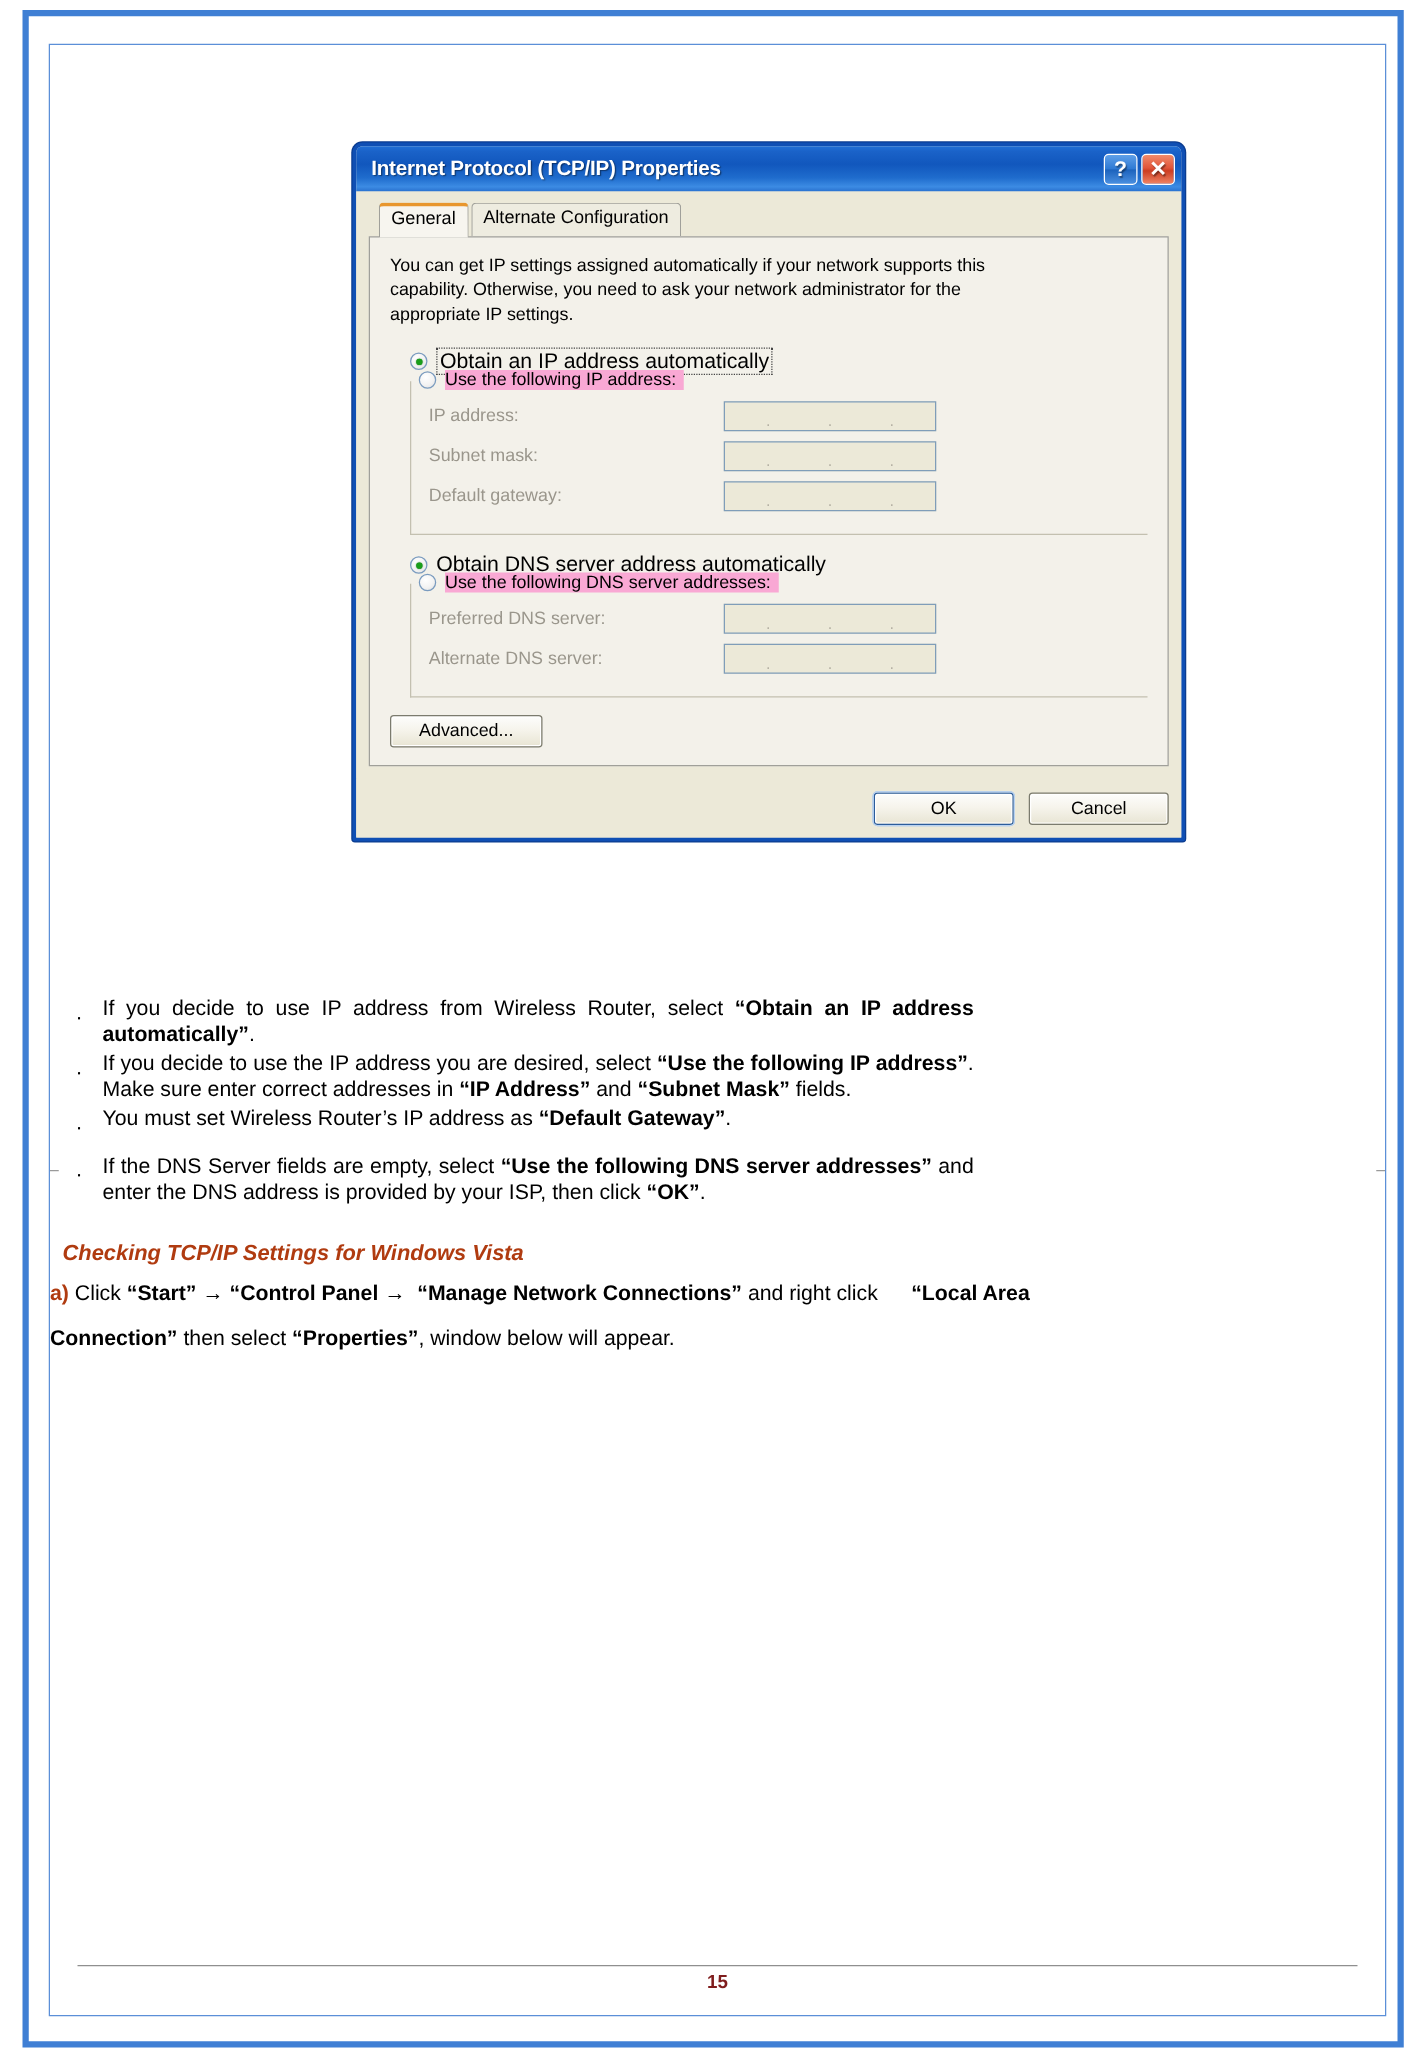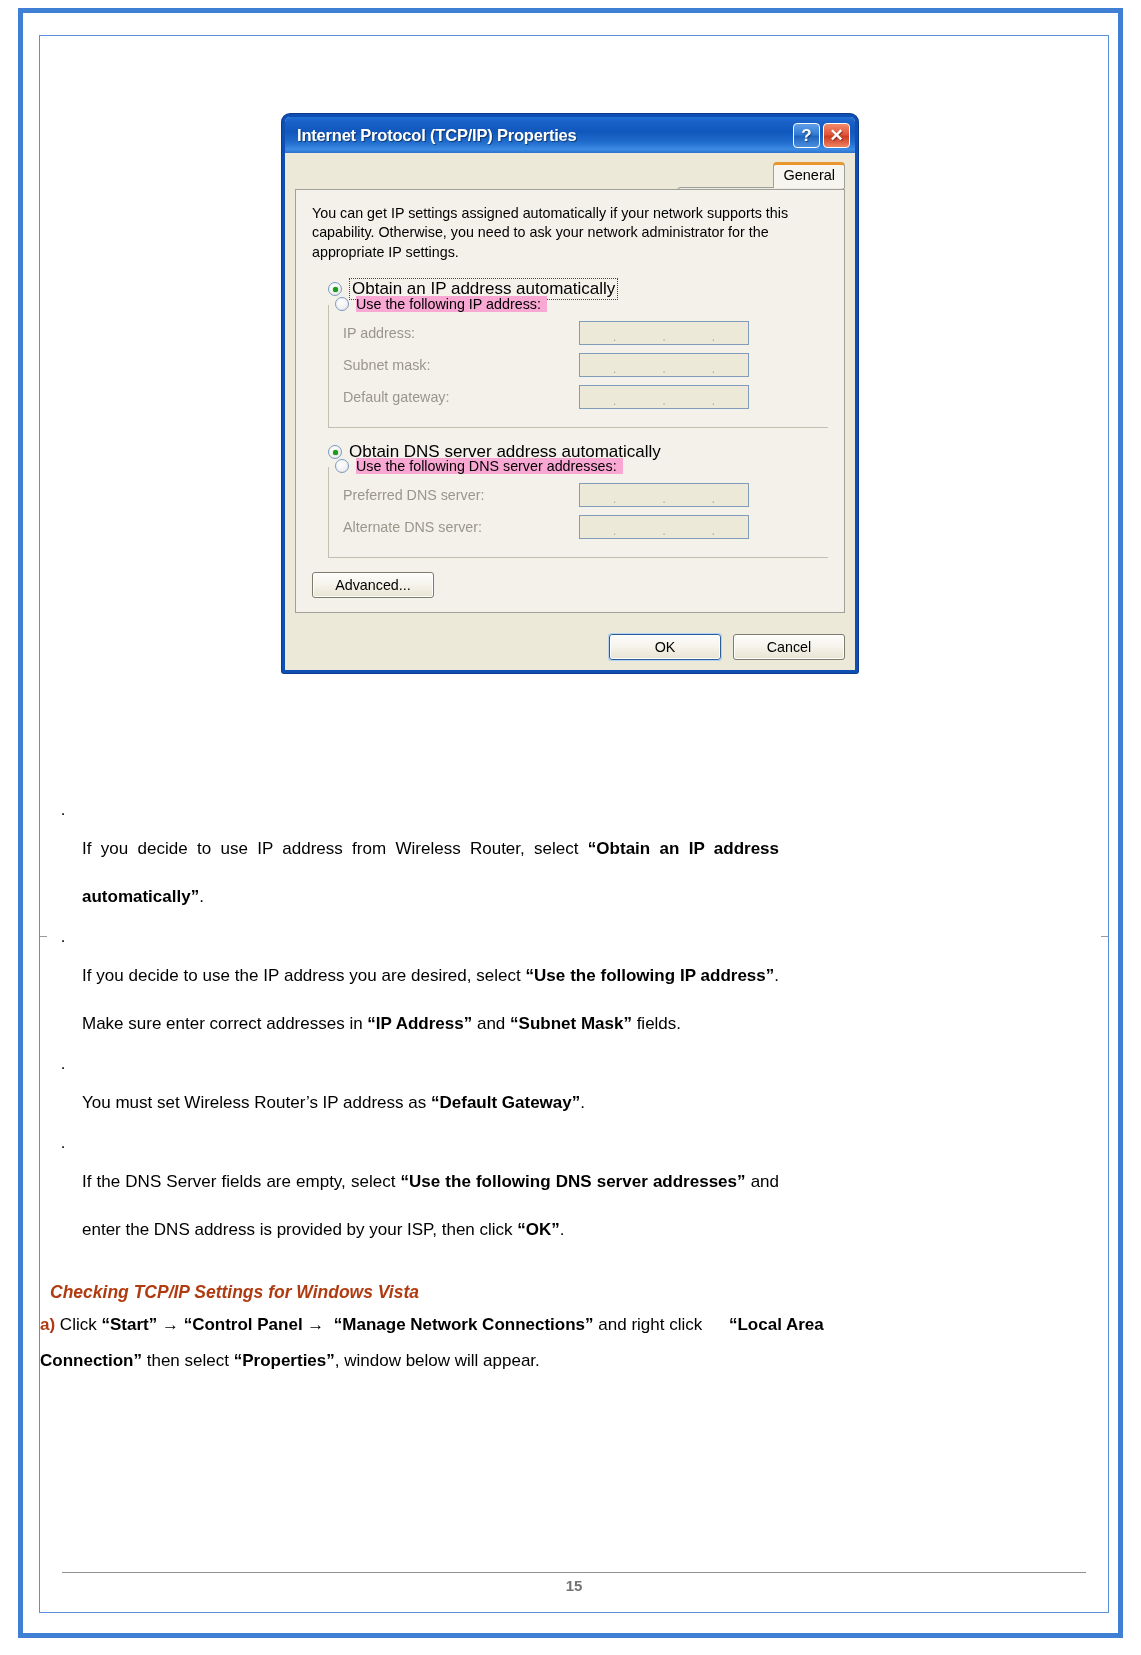--- a/index.html
+++ b/index.html
@@ -34,21 +34,21 @@
     position: absolute;
     left: 0; top: 0;
     width: 100%; height: 100%;
   }
 
   
   .dialog {
     position: absolute;
     left: 242px;
     top: 78px;
-    width: 576px;
+    width: 666px;
     background: #ece9d8;
     border: 3px solid #0f4fb4;
     border-radius: 8px 8px 2px 2px;
     box-shadow: 0 0 0 1px #0b3c90;
   }
   .titlebar {
     height: 36px;
     background: linear-gradient(180deg,
        #1f6fd6 0%, #1a62c8 12%, #1157bd 40%, #1f6ccd 70%, #3c8be3 90%, #2a72d0 100%);
     border-radius: 5px 5px 0 0;
@@ -84,25 +84,23 @@
   }
 
   .dialog-inner {
     padding: 9px 10px 10px 10px;
     background: #ece9d8;
   }
 
   
   .tabstrip {
     display: flex;
-    align-items: flex-end;
     position: relative;
     padding-left: 8px;
     height: 27px;
-    flex-direction: column;
   }
   .tab {
     font-size: 14.5px;
     color: #000;
     padding: 3px 9px 4px 9px;
     border: 1px solid #a0a09a;
     border-bottom: none;
     border-radius: 4px 4px 0 0;
     background: #f1efe2;
     position: relative;
@@ -268,26 +266,25 @@
     flex: 0 0 42px;
     text-align: right;
     padding-right: 16px;
     font-size: 17px;
     color: #000;
     line-height: 36px;
   }
   .bullet-text {
     flex: 1 1 auto;
     font-size: 17px;
-    line-height: 48px;
+    line-height: 21px;
     color: #000;
     text-align: justify;
     padding-right: 8px;
     max-width: 705px;
-    margin-top: 29px;
   }
   .bullet-text b { font-weight: bold; }
 
   .section-head {
     color: #b03b10;
     font-weight: bold;
     font-style: italic;
     font-size: 17.5px;
     margin: 28px 0 0 10px;
   }
@@ -311,21 +308,21 @@
     bottom: 18px;
   }
   .footer-rule {
     border-top: 1px solid #8f8f8f;
     margin: 0 0 4px 0;
   }
   .page-number {
     text-align: center;
     font-size: 15px;
     font-weight: bold;
-    color: #737373;
+    color: #7f1d1d;
   }
   .left-tick {
     position: absolute;
     left: 0; top: 900px;
     width: 7px; height: 1px;
     background: #9a9a9a;
   }
   .right-tick {
     position: absolute;
     right: 0; top: 900px;

